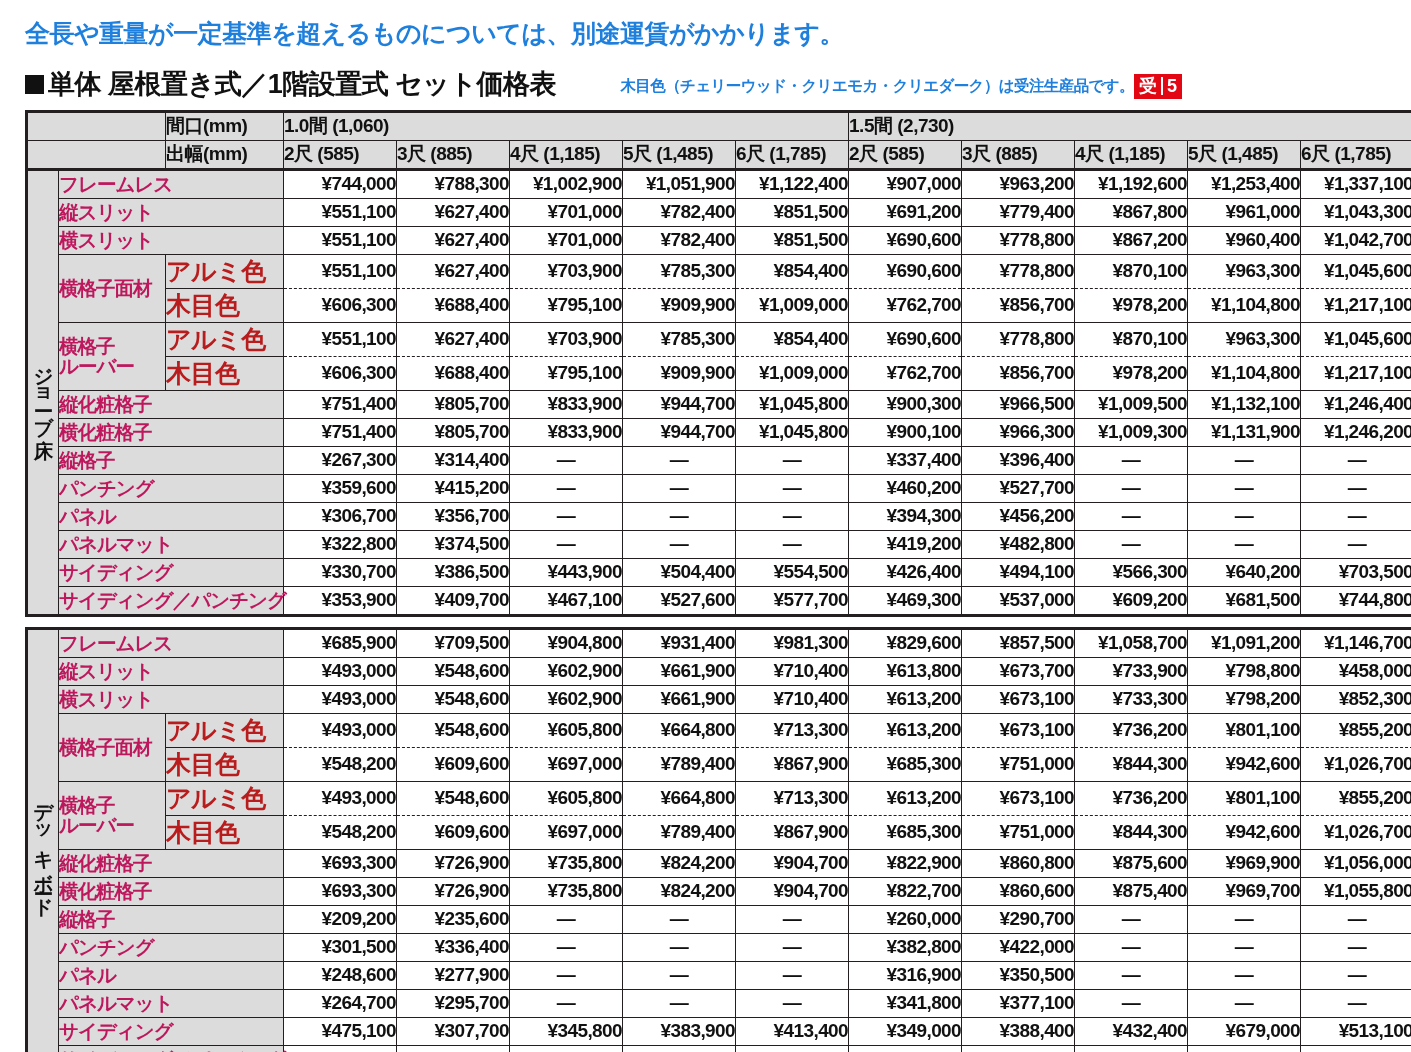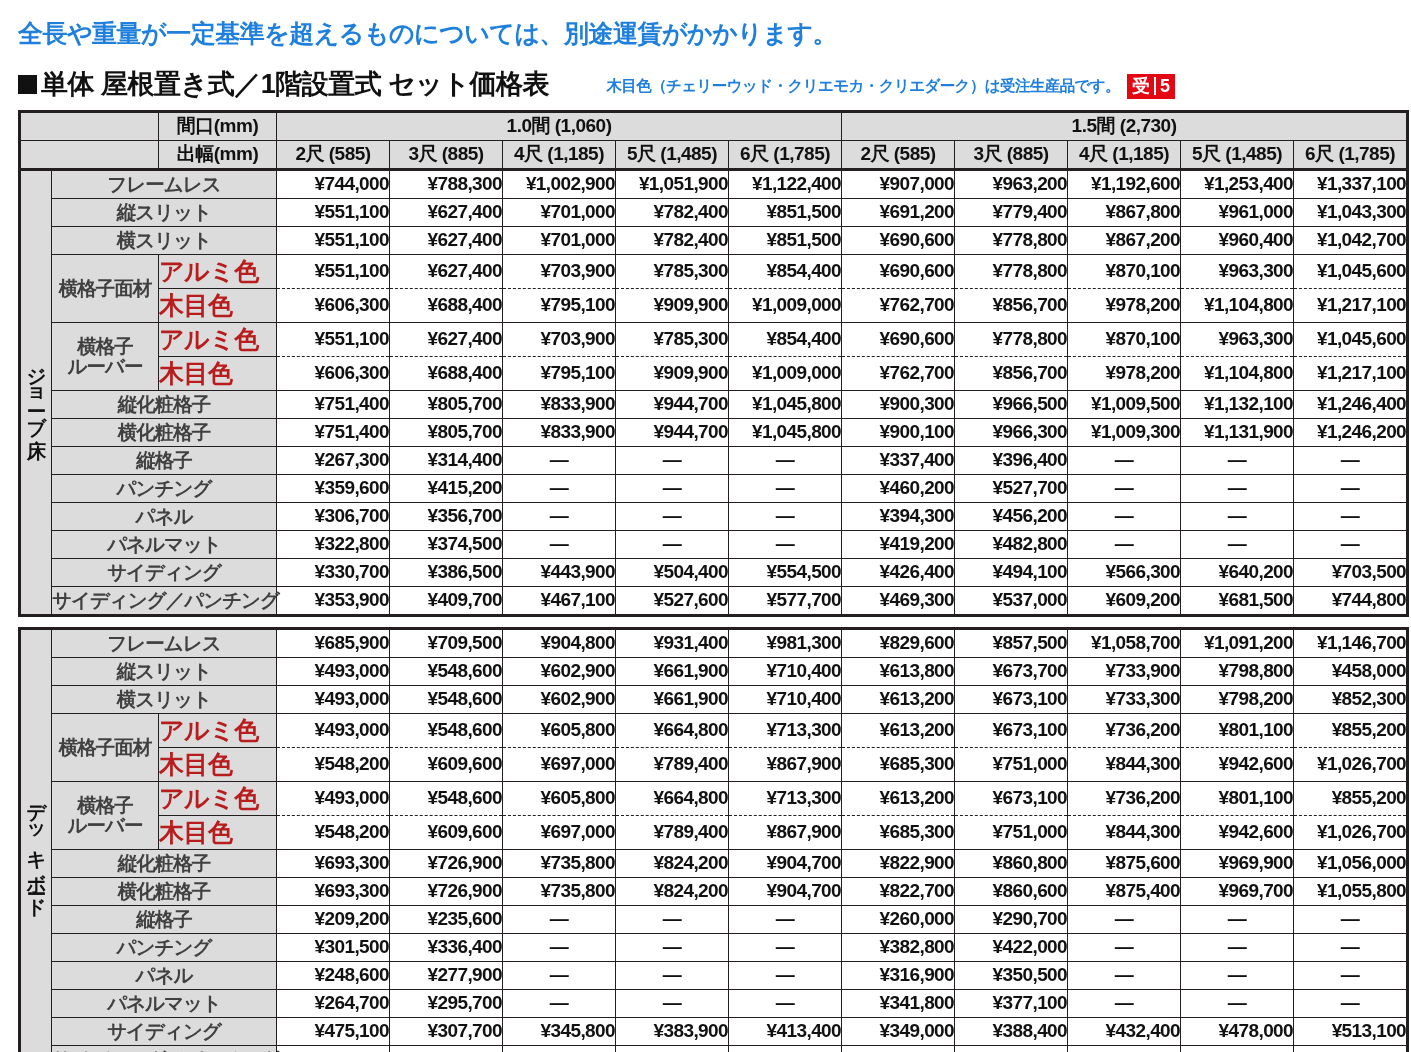--- a/index.html
+++ b/index.html
@@ -13,20 +13,21 @@
     font-family: "Liberation Sans", "DejaVu Sans", sans-serif;
     color: #1a1a1a;
     -webkit-font-smoothing: antialiased;
   }
   .page {
     position: relative;
     width: 1193px;
     height: 1052px;
     box-sizing: border-box;
     padding: 0 18px;
+    margin-left: 7px;
   }
 
   
   .notice {
     color: #1e7fdd;
     font-weight: bold;
     font-size: 25px;
     letter-spacing: -0.5px;
     padding-top: 20px;
     line-height: 1.1;
@@ -52,21 +53,20 @@
     width: 19px;
     height: 19px;
     background: #111;
     margin-right: 4px;
     vertical-align: -1px;
   }
   .title-note {
     margin-left: auto;
     display: flex;
     align-items: center;
-    gap: 7px;
     padding-bottom: 3px;
   }
   .title-note-text {
     color: #1e7fdd;
     font-weight: bold;
     font-size: 15.5px;
     letter-spacing: -0.6px;
     white-space: nowrap;
   }
   .badge {
@@ -99,32 +99,31 @@
   }
   table.price td, table.price th {
     border: 1px solid #231f20;
     padding: 0;
     margin: 0;
     box-sizing: border-box;
   }
   .hdr {
     background: #dcdcdc;
     font-weight: bold;
-    text-align: center;
     font-size: 19px;
     color: #111;
     letter-spacing: -0.5px;
   }
   .hdr-blank { background: #dcdcdc; border-color: #231f20; }
   .lbl {
     background: #dcdcdc;
     font-weight: bold;
     font-size: 19.5px;
-    color: #404040;
-    text-align: center;
+    color: #be185d;
+    text-align: left;
     padding-left: 6px;
     letter-spacing: -1px;
     white-space: nowrap;
   }
   .sub {
     background: #dcdcdc;
     font-weight: bold;
     font-size: 25px;
     color: #b91c1c;
     text-align: left;
@@ -647,21 +646,21 @@
         <tr class="r">
           <td class="lbl" colspan="2">サイディング</td>
           <td class="val">¥475,100</td>
           <td class="val">¥307,700</td>
           <td class="val">¥345,800</td>
           <td class="val">¥383,900</td>
           <td class="val">¥413,400</td>
           <td class="val">¥349,000</td>
           <td class="val">¥388,400</td>
           <td class="val">¥432,400</td>
-          <td class="val">¥478,000</td>
+          <td class="val">¥679,000</td>
           <td class="val thick-right">¥513,100</td>
         </tr>
         <tr class="r">
           <td class="lbl thick-bottom" colspan="2">サイディング／パンチング</td>
           <td class="val thick-bottom">¥295,800</td>
           <td class="val thick-bottom">¥330,900</td>
           <td class="val thick-bottom">¥369,000</td>
           <td class="val thick-bottom">¥407,100</td>
           <td class="val thick-bottom">¥436,600</td>
           <td class="val thick-bottom">¥391,900</td>

